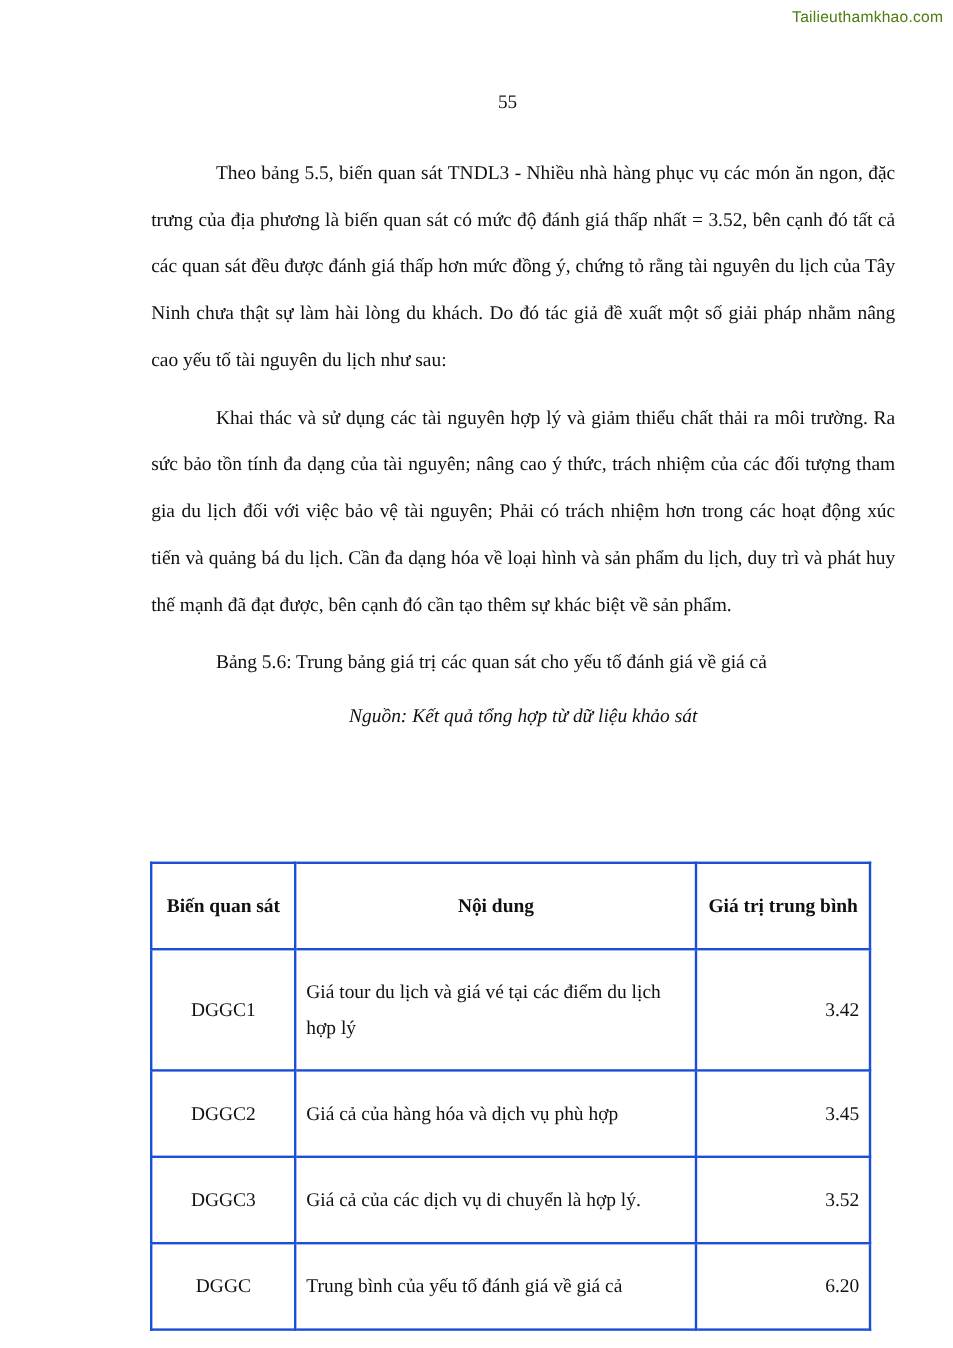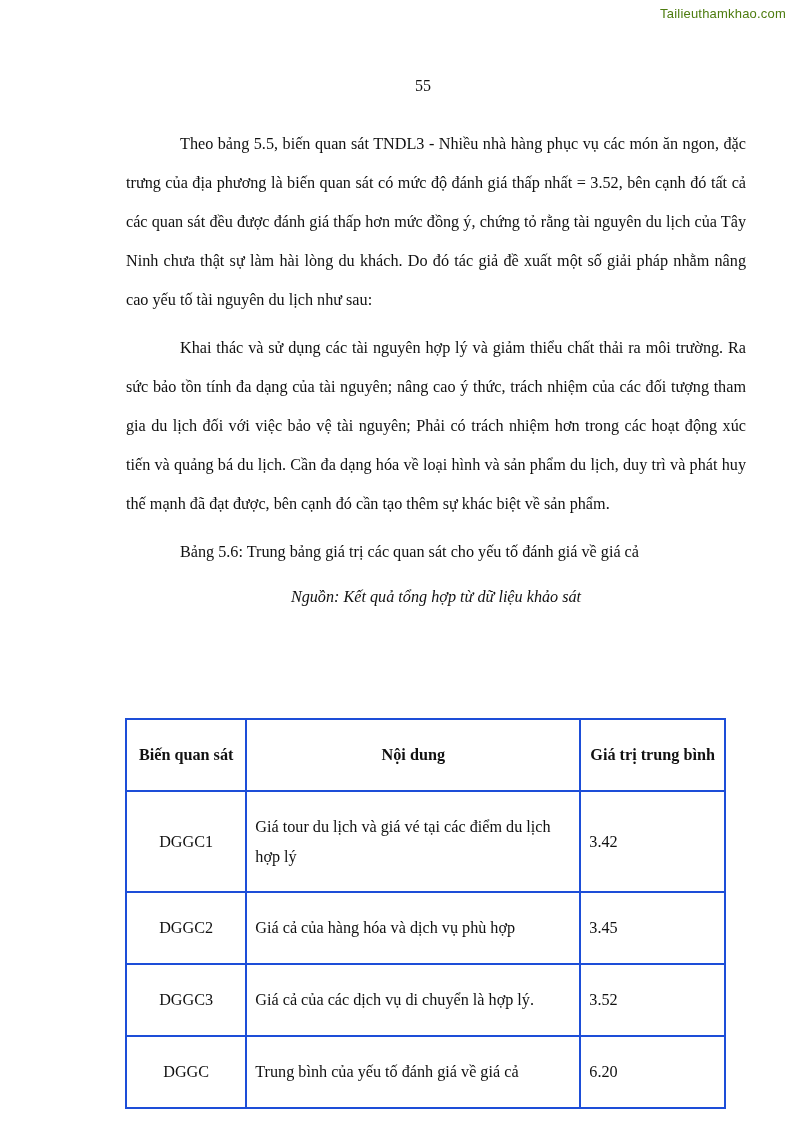--- a/index.html
+++ b/index.html
@@ -17,21 +17,21 @@
     .caption { margin: 9px 0 0 0; text-indent: 54px; }
     .source { margin: 6px 0 0 0; text-align: center; font-style: italic; }
     table.data-table { position: absolute; left: 125px; top: 718px; width: 601px; border-collapse: collapse;
                        font-size: 16.2px; }
     table.data-table th, table.data-table td { border: 2px solid #1d4ed8; padding: 12px 8px; vertical-align: middle; }
     table.data-table th { height: 46px; font-weight: bold; text-align: center; }
     table.data-table td { height: 46px; line-height: 30px; }
     table.data-table tr.tall td { height: 75px; }
     .c1 { width: 103px; text-align: center; }
     .c2 { width: 320px; text-align: left; }
-    .c3 { width: 128px; text-align: left; }
+    .c3 { width: 128px; text-align: right; }
   </style>
 </head>
 <body>
 
 <div class="watermark">Tailieuthamkhao.com</div>
 <div class="page-number">55</div>
 
 <div class="content">
   <p class="para">Theo bảng 5.5, biến quan sát TNDL3 - Nhiều nhà hàng phục vụ các món ăn ngon, đặc trưng của địa phương là biến quan sát có mức độ đánh giá thấp nhất = 3.52, bên cạnh đó tất cả các quan sát đều được đánh giá thấp hơn mức đồng ý, chứng tỏ rằng tài nguyên du lịch của Tây Ninh chưa thật sự làm hài lòng du khách. Do đó tác giả đề xuất một số giải pháp nhằm nâng cao yếu tố tài nguyên du lịch như sau:</p>
   <p class="para">Khai thác và sử dụng các tài nguyên hợp lý và giảm thiểu chất thải ra môi trường. Ra sức bảo tồn tính đa dạng của tài nguyên; nâng cao ý thức, trách nhiệm của các đối tượng tham gia du lịch đối với việc bảo vệ tài nguyên; Phải có trách nhiệm hơn trong  các hoạt động xúc tiến và quảng bá du lịch. Cần đa dạng hóa về loại hình và sản phẩm du lịch, duy trì và phát huy thế mạnh đã đạt được, bên cạnh đó cần tạo thêm sự khác biệt về sản phẩm.</p>

